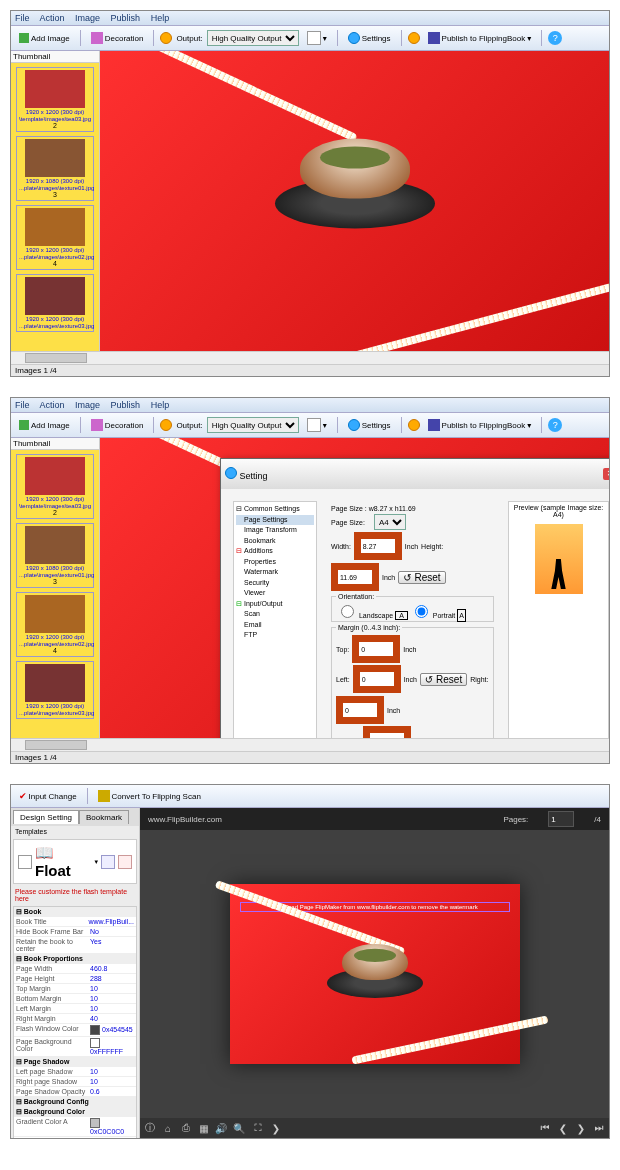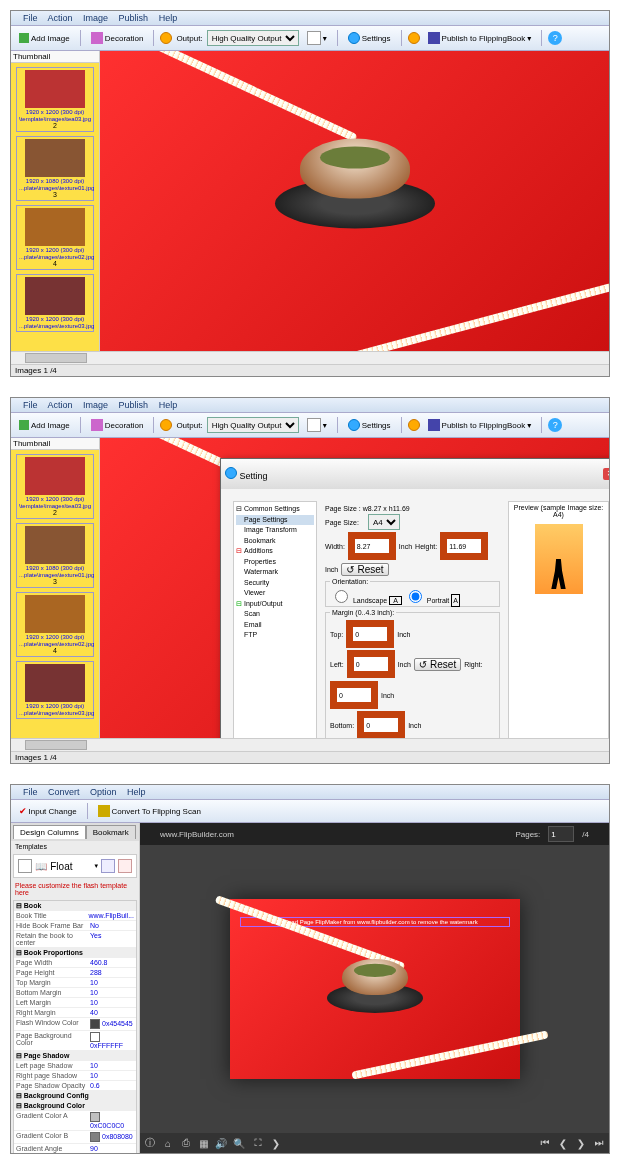--- a/index.html
+++ b/index.html
@@ -1,17 +1,17 @@
 <!DOCTYPE html>
 <html><head>
 <meta charset="utf-8">
 <style>
 body{margin:0;padding:10px;background:#fff;font-family:Tahoma,Arial,sans-serif;font-size:8px;color:#000}
 .window{border:1px solid #888;background:#f0f0f0;margin-bottom:20px;width:598px;position:relative}
-.menubar{background:linear-gradient(#e8f0fb,#d0dff0);padding:2px 12px;font-size:9px;color:#1a3a6e;border-bottom:1px solid #aac}
+.menubar{background:linear-gradient(#e8f0fb,#d0dff0);padding:2px 4px;font-size:9px;color:#1a3a6e;border-bottom:1px solid #aac}
 .menubar span{margin-right:8px}
 .toolbar{background:linear-gradient(#f8fbff,#dbe6f4);padding:3px 4px;border-bottom:1px solid #aac;display:flex;align-items:center;gap:4px;font-size:8px}
 .tbtn{display:inline-flex;align-items:center;gap:2px;padding:1px 3px;border:1px solid transparent;border-radius:2px}
 .ticon{width:12px;height:12px;display:inline-block}
 .sep{width:1px;height:16px;background:#aac;margin:0 2px}
 select.tsel{font-size:8px;height:16px;border:1px solid #7a9}
 .content{display:flex;height:300px;background:#fff}
 .sidebar{width:88px;border-right:1px solid #ccc;background:#fde047;overflow:hidden}
 .sidehdr{font-size:8px;padding:1px 2px;border-bottom:1px solid #ccc;background:#f8f8f8}
 .thumb{margin:4px auto;text-align:center;font-size:7px;border:1px solid #99c;padding:2px;width:72px}
@@ -23,21 +23,21 @@
 .saucer{width:160px;height:50px;background:radial-gradient(ellipse,#444 30%,#222 70%);border-radius:50%;position:relative}
 .bowl{width:110px;height:60px;background:radial-gradient(ellipse at 50% 30%,#f5e6d3,#8b4513);border-radius:50% 50% 45% 45%;position:absolute;left:25px;top:-40px}
 .tea{width:70px;height:22px;background:#6b7d3a;border-radius:50%;position:absolute;left:20px;top:8px}
 .flowers{position:absolute;width:300px;height:8px;background:repeating-linear-gradient(90deg,#fff,#ffe 3px,#fc9 5px);border-radius:4px}
 .f1{top:20px;left:-30px;transform:rotate(25deg)}
 .f2{bottom:30px;right:-40px;transform:rotate(-15deg)}
 
 .dialog{position:absolute;left:120px;top:20px;width:400px;background:#f4f4f4;border:1px solid #666;box-shadow:2px 2px 8px rgba(0,0,0,.4);z-index:10}
 .dlgtitle{background:linear-gradient(#fcfcfc,#dcdcdc);padding:8px 4px;font-size:9px;display:flex;justify-content:space-between;align-items:center}
 .dlgclose{width:14px;height:12px;background:#d44;color:#fff;text-align:center;font-size:8px;line-height:12px;border-radius:2px}
-.dlgbody{display:flex;padding:12px;gap:6px;font-size:7px}
+.dlgbody{display:flex;padding:12px;gap:12px;font-size:7px}
 .tree{width:78px;border:1px solid #ccc;background:#fff;padding:2px;font-size:7px;line-height:1.5}
 .tree .node{padding-left:8px}
 .tree .exp{color:#000;display:inline-block;width:8px}
 .form{flex:1;padding:2px}
 .form .row{margin:2px 0;display:flex;align-items:center;gap:3px;flex-wrap:wrap}
 .form input[type=text]{width:30px;font-size:7px;height:12px;border:7px solid #c2410c}
 .form .lbl{min-width:40px}
 .preview{width:95px;border:1px solid #ccc;background:#fff;padding:2px;text-align:center}
 .preview .pimg{width:48px;height:70px;margin:6px auto;background:linear-gradient(#fc6,#f93);position:relative}
 .silh{position:absolute;bottom:5px;left:12px;width:24px;height:30px;background:#000;clip-path:polygon(40% 0,60% 0,65% 40%,80% 100%,60% 100%,50% 60%,40% 100%,20% 100%,35% 40%)}
@@ -54,21 +54,21 @@
 .tabbar{background:#ddd;font-size:8px;padding:2px}
 .tabbar .tab{display:inline-block;padding:2px 6px;background:#fff;border:1px solid #999;border-bottom:none}
 .tplrow{padding:4px;background:#fff;border:1px solid #ccc;margin:2px;display:flex;align-items:center;gap:3px}
 .note{font-size:7px;color:#c00;padding:2px 4px}
 .props{background:#fff;border:1px solid #ccc;margin:2px;font-size:7px}
 .props .prow{display:flex;border-bottom:1px solid #eee}
 .props .pk{width:70px;padding:1px 2px;color:#555}
 .props .pv{flex:1;padding:1px 2px;color:#00d}
 .props .grp{background:#eee;font-weight:bold;padding:1px 2px}
 .swatch{width:8px;height:8px;display:inline-block;border:1px solid #666;vertical-align:middle;margin-right:2px}
-.addrbar{background:#222;color:#ccc;padding:3px 20px;font-size:8px;display:flex;align-items:center;gap:8px}
+.addrbar{background:#222;color:#ccc;padding:3px 8px;font-size:8px;display:flex;align-items:center;gap:20px}
 .addrbar input{background:#333;border:1px solid #555;color:#fff;width:20px;font-size:8px;height:12px}
 .book{flex:1;display:flex;align-items:center;justify-content:center}
 .page{width:290px;height:180px;background:linear-gradient(135deg,#ff3030,#cc1010);position:relative;box-shadow:0 0 20px rgba(0,0,0,.6)}
 .wm{position:absolute;top:18px;left:10px;right:10px;font-size:6px;color:#fff;border:1px solid #a6f;padding:1px;text-align:center}
 .controlbar{background:#333;padding:4px;display:flex;align-items:center;gap:6px;justify-content:space-between}
 .controlbar .cicon{width:12px;height:12px;display:inline-flex;align-items:center;justify-content:center;color:#ccc;font-size:10px}
 .ctrls{display:flex;gap:6px}
 .w3status{background:#e0e0e0;padding:2px;font-size:8px;text-align:center;border-top:1px solid #aaa}
 .redcheck{color:#d00;font-size:9px}
 .helpq{width:14px;height:14px;border-radius:50%;background:#3af;color:#fff;text-align:center;line-height:14px;font-size:9px}
@@ -315,46 +315,40 @@
         </div>
 
       </div>
     </div>
   </div>
   <div class="scrollh"></div>
   <div class="statusbar">Images 1 /4</div>
 </div>
 
 <div class="window">
-  <div class="menubar">
-    <span>File</span>
-    <span>Convert</span>
-    <span>Option</span>
-    <span>Help</span>
-  </div>
   <div class="toolbar">
     <span class="tbtn">
         <span class="redcheck">✔</span>
         <span>Input Change</span>
       </span>
     <div class="sep"></div>
     <span class="tbtn">
         <span class="ticon" style="background:#ca0"></span>
         <span>Convert To Flipping Scan</span>
       </span>
   </div>
   <div class="w3content">
     <div class="w3side">
       <div class="tabbar">
-        <span class="tab">Design Columns</span><span class="tab" style="background:#ddd">Bookmark</span>
+        <span class="tab">Design Setting</span><span class="tab" style="background:#ddd">Bookmark</span>
       </div>
       <div style="padding:2px 4px;font-size:7px">Templates</div>
       <div class="tplrow">
         <span style="width:12px;height:12px;background:#fff;border:1px solid #999"></span>
-        <span style="font-size:10px;font-weight:normal;flex:1">📖 <span>Float</span></span>
+        <span style="font-size:15px;font-weight:bold;flex:1">📖 <span>Float</span></span>
         <span>▾</span>
         <span style="width:12px;height:12px;background:#eef;border:1px solid #99c"></span>
         <span style="width:12px;height:12px;background:#fee;border:1px solid #c99"></span>
       </div>
       <div class="note">Please customize the flash template here</div>
       <div class="props" id="props-container">
           <div class="grp">⊟ Book</div>
           <div class="prow">
             <div class="pk">Book Title</div>
             <div class="pv">www.FlipBuil...</div>

